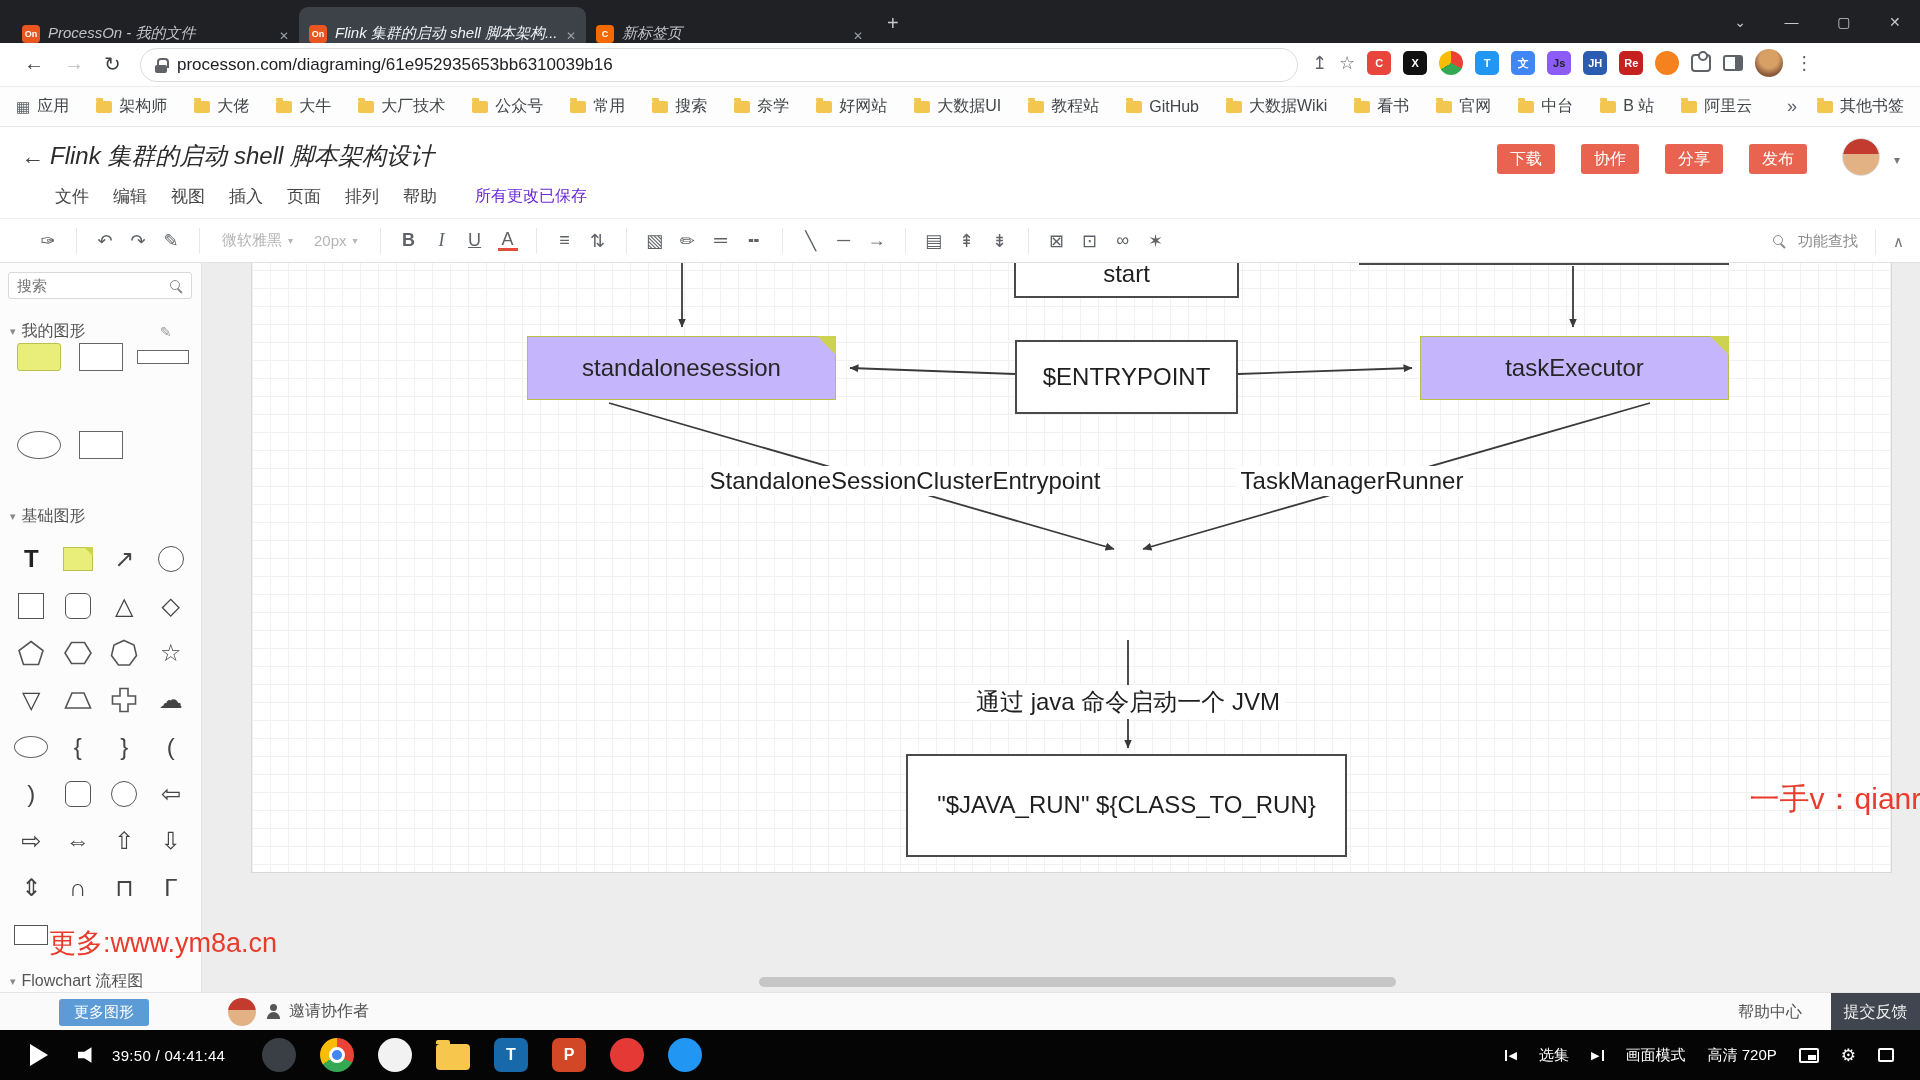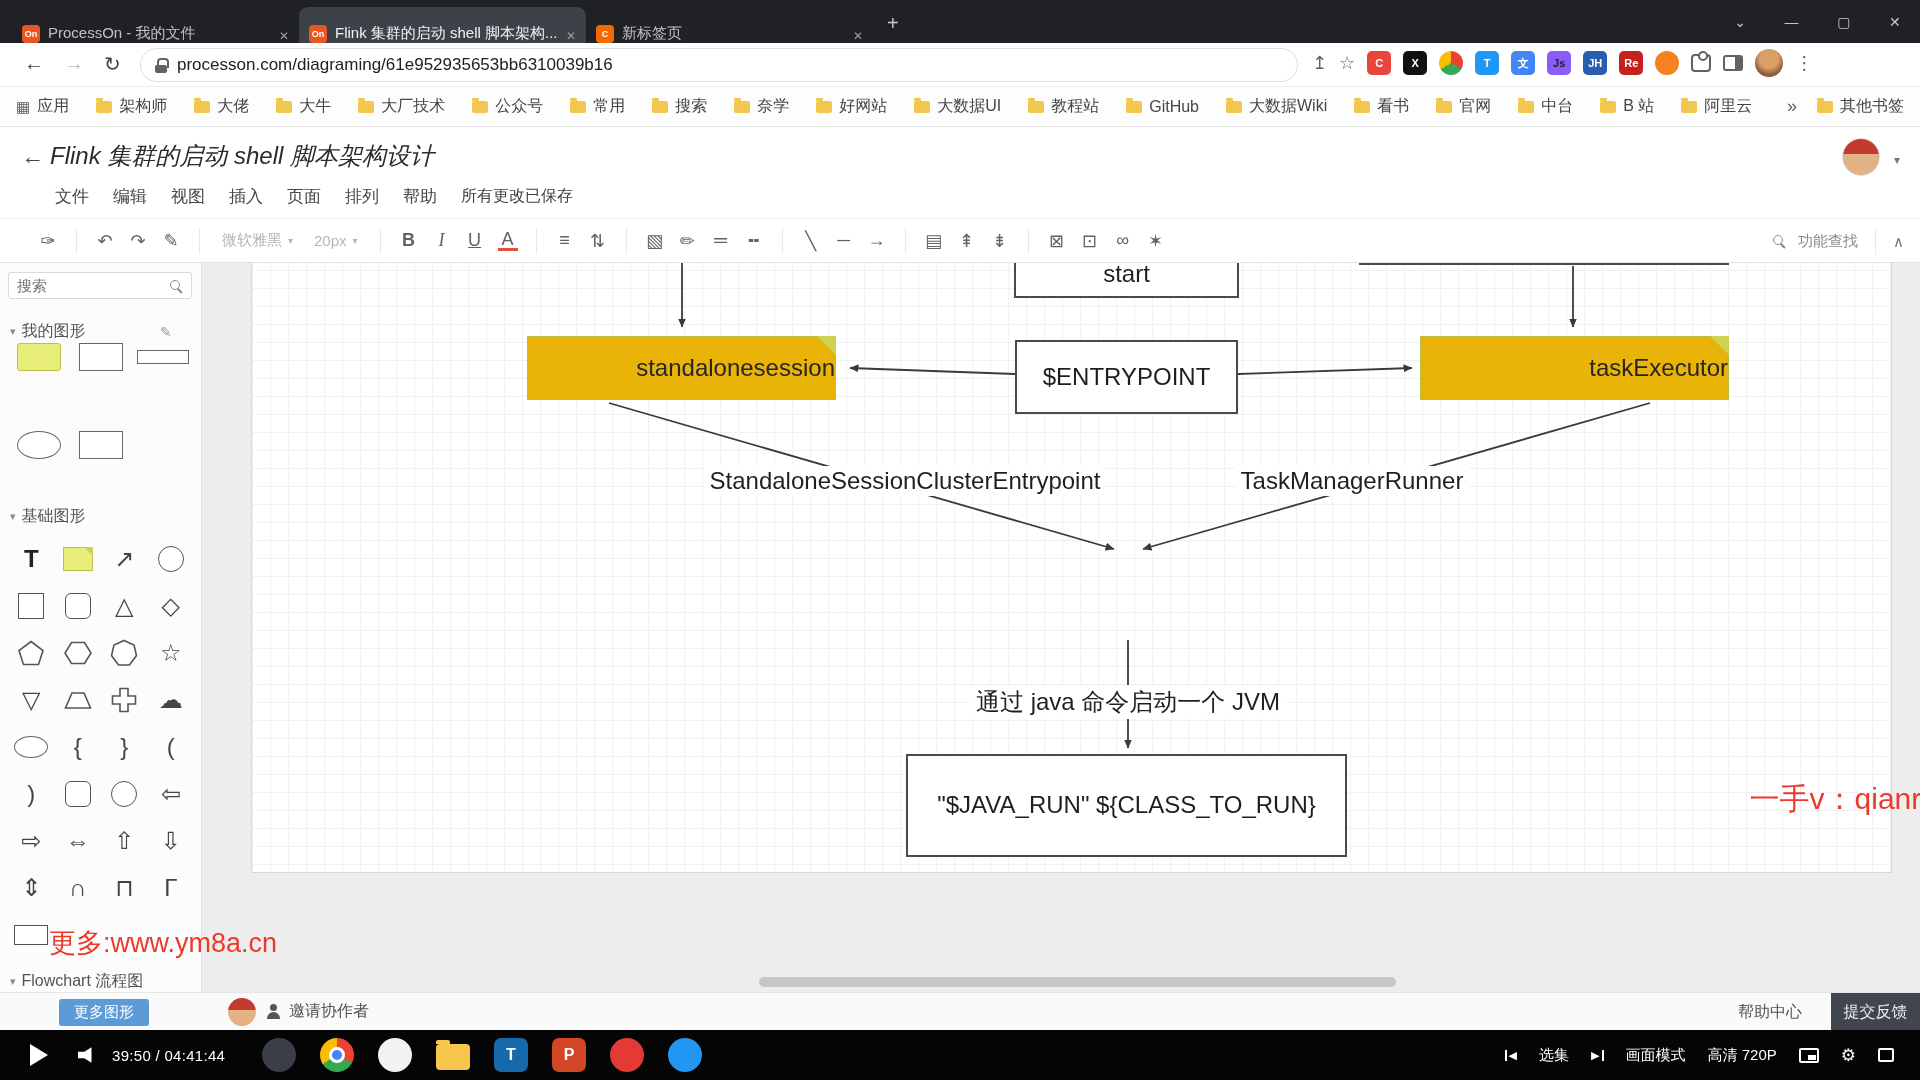--- a/index.html
+++ b/index.html
@@ -6,21 +6,21 @@
   body{width:1920px;height:1080px;overflow:hidden;font-family:"Liberation Sans","DejaVu Sans",sans-serif;}
   .screen{position:relative;width:1920px;height:1080px;background:#fff;overflow:hidden;}
 
   
   .tabbar{position:absolute;left:0;top:0;width:1920px;height:43px;background:#202124;display:flex;align-items:flex-end;}
   .tabstrip{display:flex;align-items:flex-end;margin-left:12px;}
   .tab{width:287px;height:36px;display:flex;align-items:flex-end;padding:0 10px;border-radius:9px 9px 0 0;color:#bfc2c7;font-size:15px;position:relative;}
   .tab.active{background:#3d4249;color:#f1f2f4;}
   .tab .fav{width:18px;height:18px;border-radius:4px;background:#e95620;color:#fff;font-size:9px;font-weight:bold;display:flex;align-items:center;justify-content:center;margin-right:8px;flex:0 0 auto;}
   .tab .fav.fav-c{background:#f56a00;}
-  .tab-title{flex:1;white-space:nowrap;overflow:hidden;text-overflow:ellipsis;}
+  .tab-title{flex:1;white-space:nowrap;overflow:hidden;text-overflow:ellipsis;font-style:italic;}
   .tab-close{margin-left:8px;font-size:12px;color:#9aa0a6;flex:0 0 auto;}
   .newtab{color:#c7c7c7;font-size:20px;margin:0 0 8px 14px;}
   .wincontrols{position:absolute;right:0;top:0;height:43px;width:205px;display:flex;align-items:center;justify-content:space-around;color:#c7c7c7;font-size:14px;}
 
   
   .addrbar{position:absolute;left:0;top:43px;width:1920px;height:44px;background:#fff;border-bottom:1px solid #eceef0;}
   .navico{position:absolute;top:9px;font-size:20px;color:#3c4043;}
   .omnibox{position:absolute;left:140px;top:5px;width:1158px;height:34px;border:1px solid #dadce0;border-radius:17px;background:#fff;display:flex;align-items:center;padding:0 14px;}
   .lock{width:12px;height:15px;position:relative;display:inline-block;margin-right:10px;}
   .lock::before{content:"";position:absolute;left:2px;top:0;width:8px;height:8px;border:2px solid #5f6368;border-bottom:none;border-radius:4px 4px 0 0;}
@@ -45,21 +45,21 @@
   .folder-icon::before{content:"";position:absolute;left:0;top:-3px;width:7px;height:3px;background:#f3c64f;border-radius:1px 1px 0 0;}
   .bm-grid-icon{font-size:15px;color:#5f6368;}
   .bm-right{display:flex;align-items:center;gap:20px;margin-left:20px;}
 
   
   .appheader{position:absolute;left:0;top:127px;width:1920px;height:91px;background:#fff;}
   .backarrow{position:absolute;left:21px;top:16px;font-size:23px;color:#444;}
   .doctitle{position:absolute;left:50px;top:13px;font-size:24px;color:#2b2b2b;font-weight:500;font-style:italic;}
   .menurow{position:absolute;left:55px;top:58px;display:flex;align-items:center;gap:24px;}
   .menu-item{font-size:17px;color:#454545;}
-  .savestatus{font-size:16px;color:#404040;}
+  .savestatus{font-size:16px;color:#6d28d9;margin-left:14px;}
   .actions{position:absolute;right:113px;top:17px;display:flex;gap:26px;}
   .action-btn{min-width:58px;height:30px;background:#e86450;color:#fff;font-size:16px;border:none;border-radius:3px;display:flex;align-items:center;justify-content:center;padding:0 10px;}
   .hdr-avatar{position:absolute;right:40px;top:11px;width:38px;height:38px;border-radius:50%;background:linear-gradient(180deg,#c23b2e 0 42%,#e2b184 42%);border:1px solid #ddd;}
   .hdr-caret{position:absolute;right:20px;top:26px;font-size:12px;color:#777;}
 
   
   .tbar{position:absolute;left:0;top:218px;width:1920px;height:45px;background:#fff;border-top:1px solid #efefef;border-bottom:1px solid #e2e2e2;display:flex;align-items:center;padding-left:38px;gap:13px;}
   .tb-ic{font-size:18px;color:#5f6368;min-width:20px;text-align:center;}
   .tb-div{width:1px;height:26px;background:#e8e8e8;margin:0 5px;}
   .tb-sel{font-size:15px;color:#b5b5b5;display:flex;align-items:center;gap:6px;padding:0 4px;}
@@ -107,21 +107,21 @@
   .canvas{position:absolute;left:202px;top:0;width:1840px;height:729px;background:#ededed;overflow:hidden;}
   .page{position:absolute;left:49px;top:-12px;width:1641px;height:622px;background:#fff;border:1px solid #d8d8d8;
     background-image:
       linear-gradient(#f1f1f1 1px,transparent 1px),
       linear-gradient(90deg,#f1f1f1 1px,transparent 1px),
       linear-gradient(#e4e4e4 1px,transparent 1px),
       linear-gradient(90deg,#e4e4e4 1px,transparent 1px);
     background-size:18px 18px,18px 18px,90px 90px,90px 90px;}
   .arrows{position:absolute;left:0;top:0;pointer-events:none;}
   .node{position:absolute;display:flex;align-items:center;justify-content:center;background:#fff;border:2px solid #4a4a4a;font-size:24px;color:#1f1f1f;}
-  .note{position:absolute;background:#eab308;border:1px solid #b8bf49;display:flex;align-items:center;justify-content:flex-end;font-size:24px;color:#262626;}
+  .note{position:absolute;background:#c4b5fd;border:1px solid #b8bf49;display:flex;align-items:center;justify-content:center;font-size:24px;color:#262626;}
   .note::after{content:"";position:absolute;top:-1px;right:-1px;border-top:19px solid #cdd250;border-left:19px solid transparent;}
   .labeltext{position:absolute;transform:translateX(-50%);font-size:24px;color:#1f1f1f;background:#fff;padding:1px 5px;white-space:nowrap;}
   .handle{position:absolute;width:10px;height:10px;border-radius:50%;background:#fff;border:1.5px solid #999;}
   .handle.teal{width:9px;height:9px;background:#17a89c;border-color:#17a89c;}
   .moveico{position:absolute;}
   .wm-canvas{position:absolute;right:54px;top:516px;font-size:30px;color:#e93b2c;font-weight:500;white-space:nowrap;}
   .hscroll{position:absolute;left:557px;top:714px;width:637px;height:10px;background:#c6c6c6;border-radius:5px;}
   .vtrack{position:absolute;right:0;top:0;bottom:0;width:15px;background:#f4f4f4;border-left:1px solid #e5e5e5;}
   .vthumb{position:absolute;right:3px;top:0;width:9px;height:50px;background:#e25638;border-radius:4px;}
   .rightstrip{position:absolute;right:16px;top:14px;width:40px;background:#fff;border:1px solid #e2e2e2;border-radius:4px;box-shadow:0 1px 4px rgba(0,0,0,.08);display:flex;flex-direction:column;align-items:center;padding:10px 0;gap:20px;}
@@ -320,20 +320,26 @@
           <span class="menu-item">文件</span>
           <span class="menu-item">编辑</span>
           <span class="menu-item">视图</span>
           <span class="menu-item">插入</span>
           <span class="menu-item">页面</span>
           <span class="menu-item">排列</span>
           <span class="menu-item">帮助</span>
         </span>
       <span class="savestatus">所有更改已保存</span>
     </div>
+    <div class="actions" id="actionrow">
+        <button class="action-btn">下载</button>
+        <button class="action-btn">协作</button>
+        <button class="action-btn">分享</button>
+        <button class="action-btn">发布</button>
+      </div>
     <div class="hdr-avatar"></div>
     <span class="hdr-caret">▾</span>
   </div>
 
   <div class="tbar">
     <span id="tbitems" style="display:flex;align-items:center;gap:13px">
         <span class="tb-ic">✑</span>
         <div class="tb-div"></div>
         <span class="tb-ic">↶</span>
         <span class="tb-ic">↷</span>

